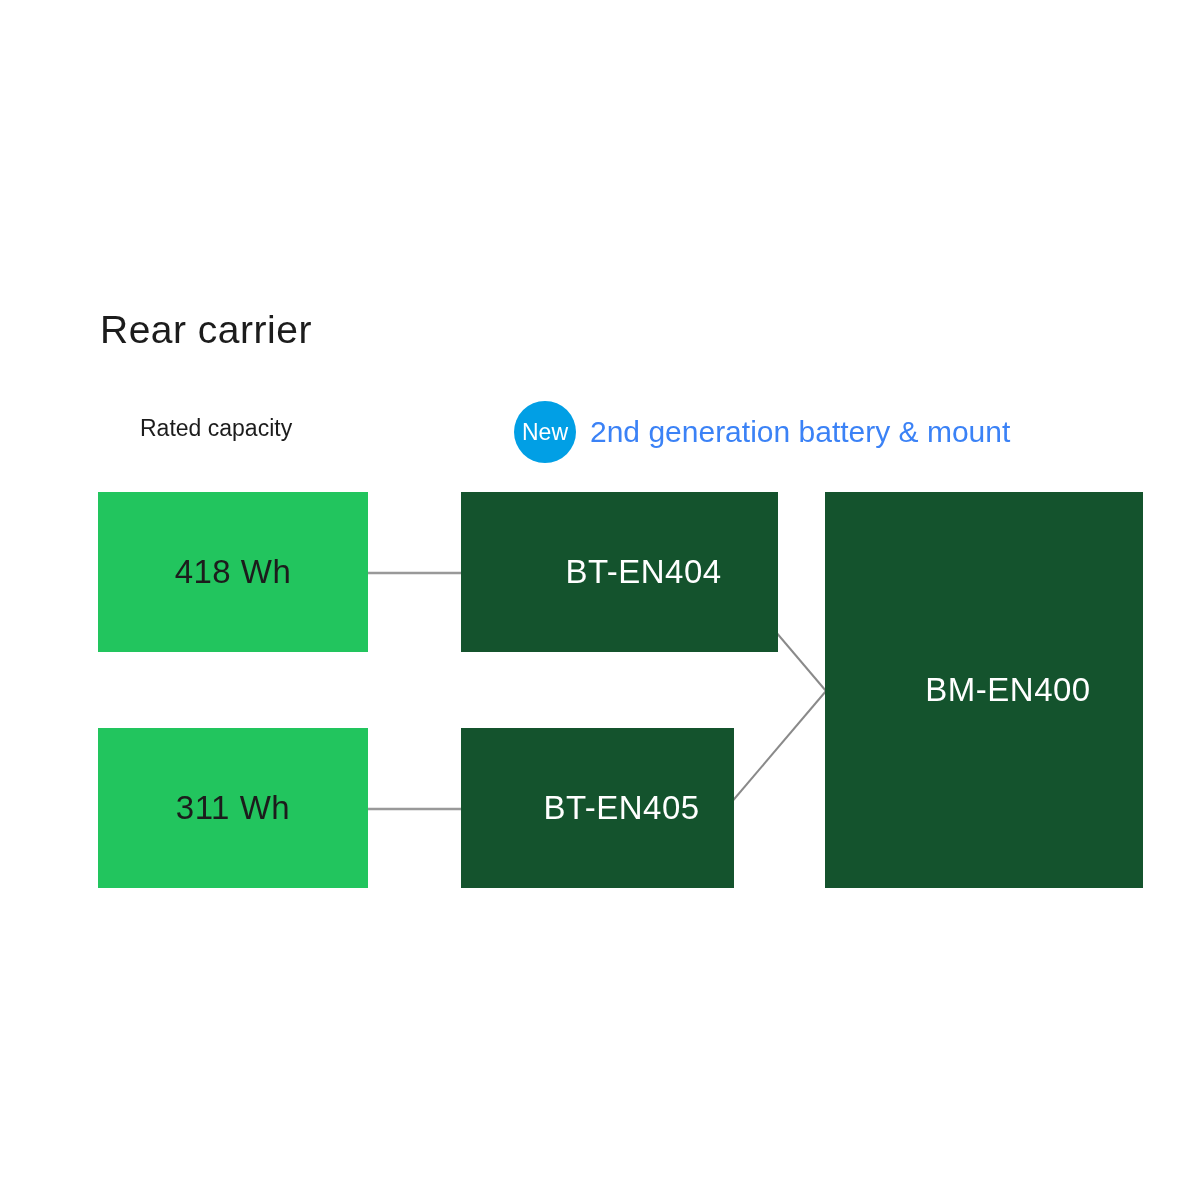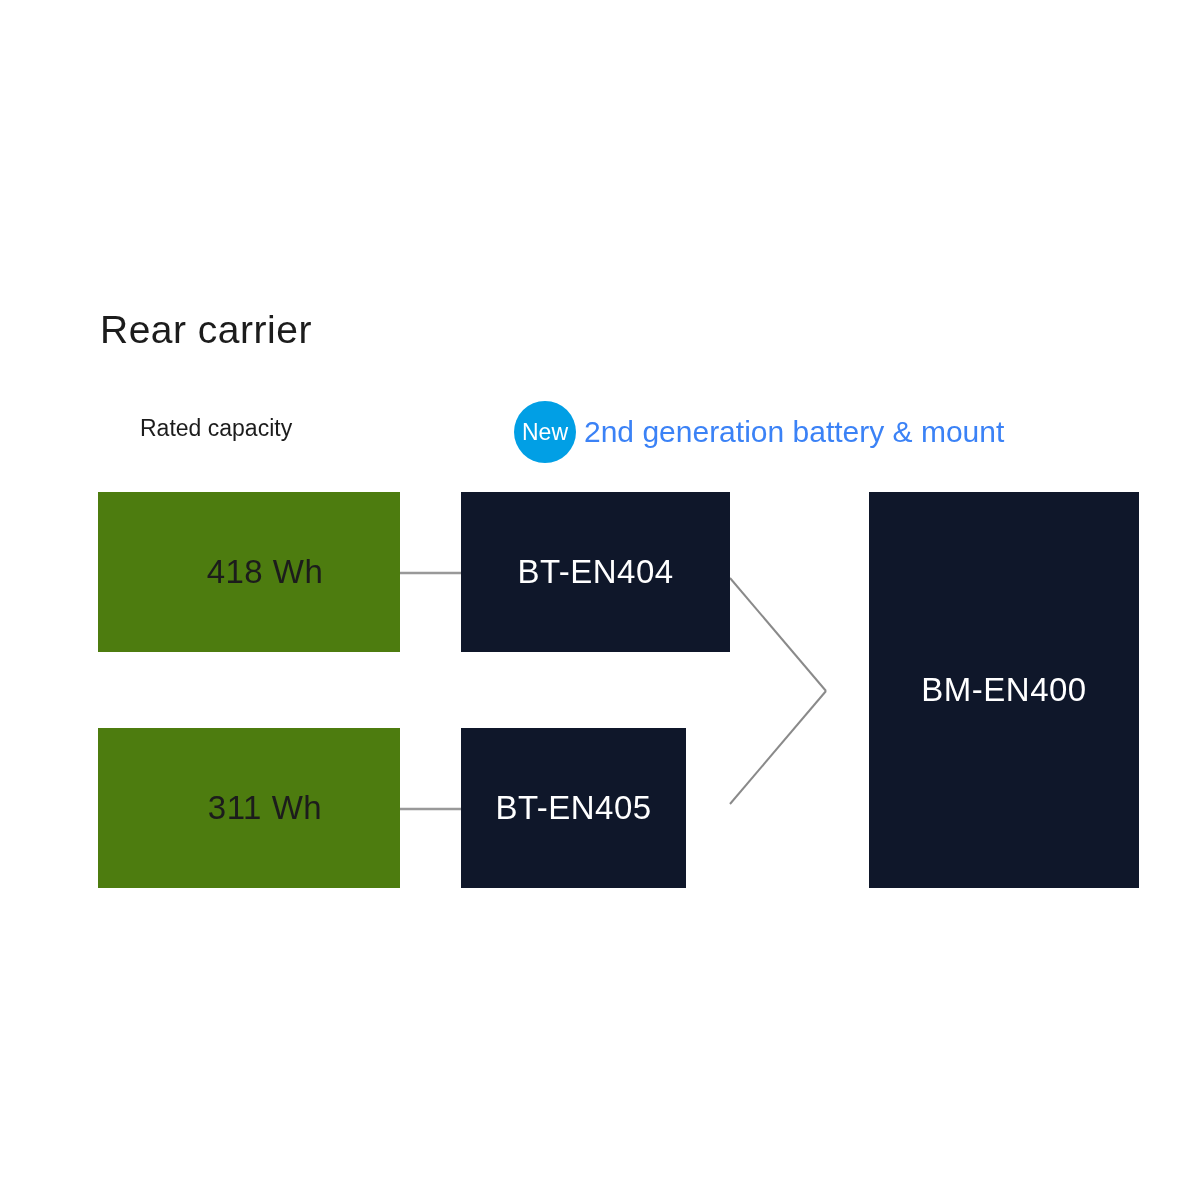--- a/index.html
+++ b/index.html
@@ -33,21 +33,21 @@
     font-weight: 400;
     color: #1c1c1c;
   }
   .legend {
     position: absolute;
     left: 514px;
     top: 401px;
     height: 62px;
     display: flex;
     align-items: center;
-    gap: 8px;
+    gap: 14px;
   }
   .new-badge {
     width: 62px;
     height: 62px;
     border-radius: 50%;
     display: flex;
     align-items: center;
     justify-content: center;
     color: #ffffff;
     font-size: 23px;
@@ -67,27 +67,27 @@
     pointer-events: none;
   }
   .node {
     position: absolute;
     display: flex;
     align-items: center;
     justify-content: center;
     font-size: 33px;
     letter-spacing: 0.5px;
   }
-  .node.gray { background: #4d7c0f; color: #1c1c1c; padding-left: 32px; }
-  .node.blue { background: #0f172a; color: #ffffff; }
+  .node.gray { background: #22c55e; color: #1c1c1c; }
+  .node.blue { background: #14532d; color: #ffffff; padding-left: 48px; }
   .capacity-1 { left: 98px;  top: 492px; width: 270px; height: 160px; }
   .battery-1  { left: 461px; top: 492px; width: 269px; height: 160px; }
   .capacity-2 { left: 98px;  top: 728px; width: 270px; height: 160px; }
   .battery-2  { left: 461px; top: 728px; width: 225px; height: 160px; }
-  .mount-box  { left: 825px; top: 492px; width: 270px; height: 396px; margin-left: 44px; }
+  .mount-box  { left: 825px; top: 492px; width: 270px; height: 396px; }
 </style>
 </head>
 <body>
 
 <div class="canvas">
 
   <svg class="connectors" viewBox="0 0 1200 1200" xmlns="http://www.w3.org/2000/svg">
     <line x1="368" y1="573" x2="461" y2="573" stroke="#999999" stroke-width="2.5"></line>
     <line x1="368" y1="809" x2="461" y2="809" stroke="#999999" stroke-width="2.5"></line>
     <line x1="730" y1="578" x2="826" y2="691" stroke="#8a8a8a" stroke-width="2"></line>

